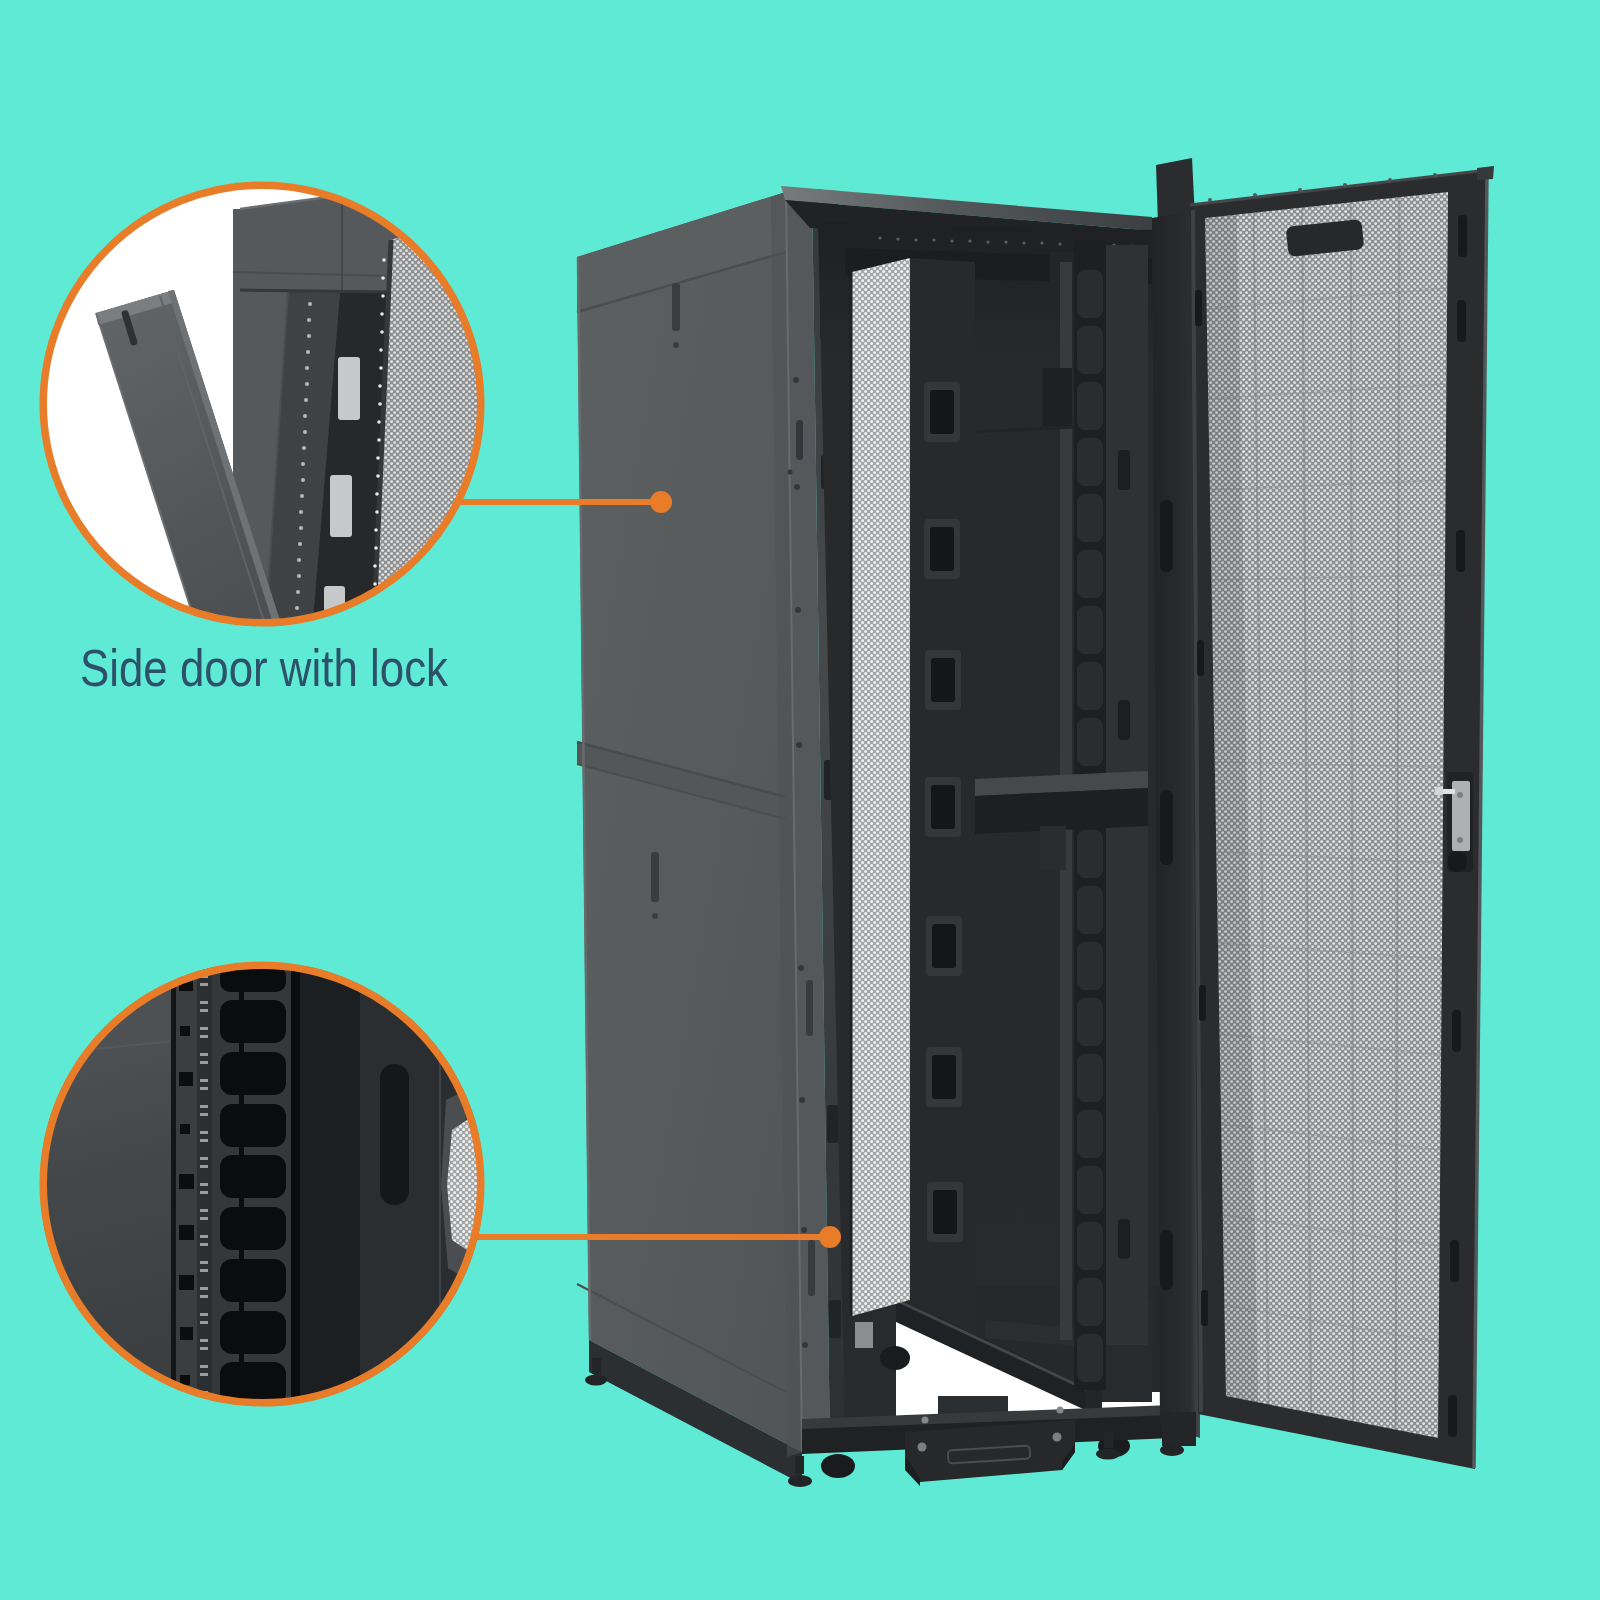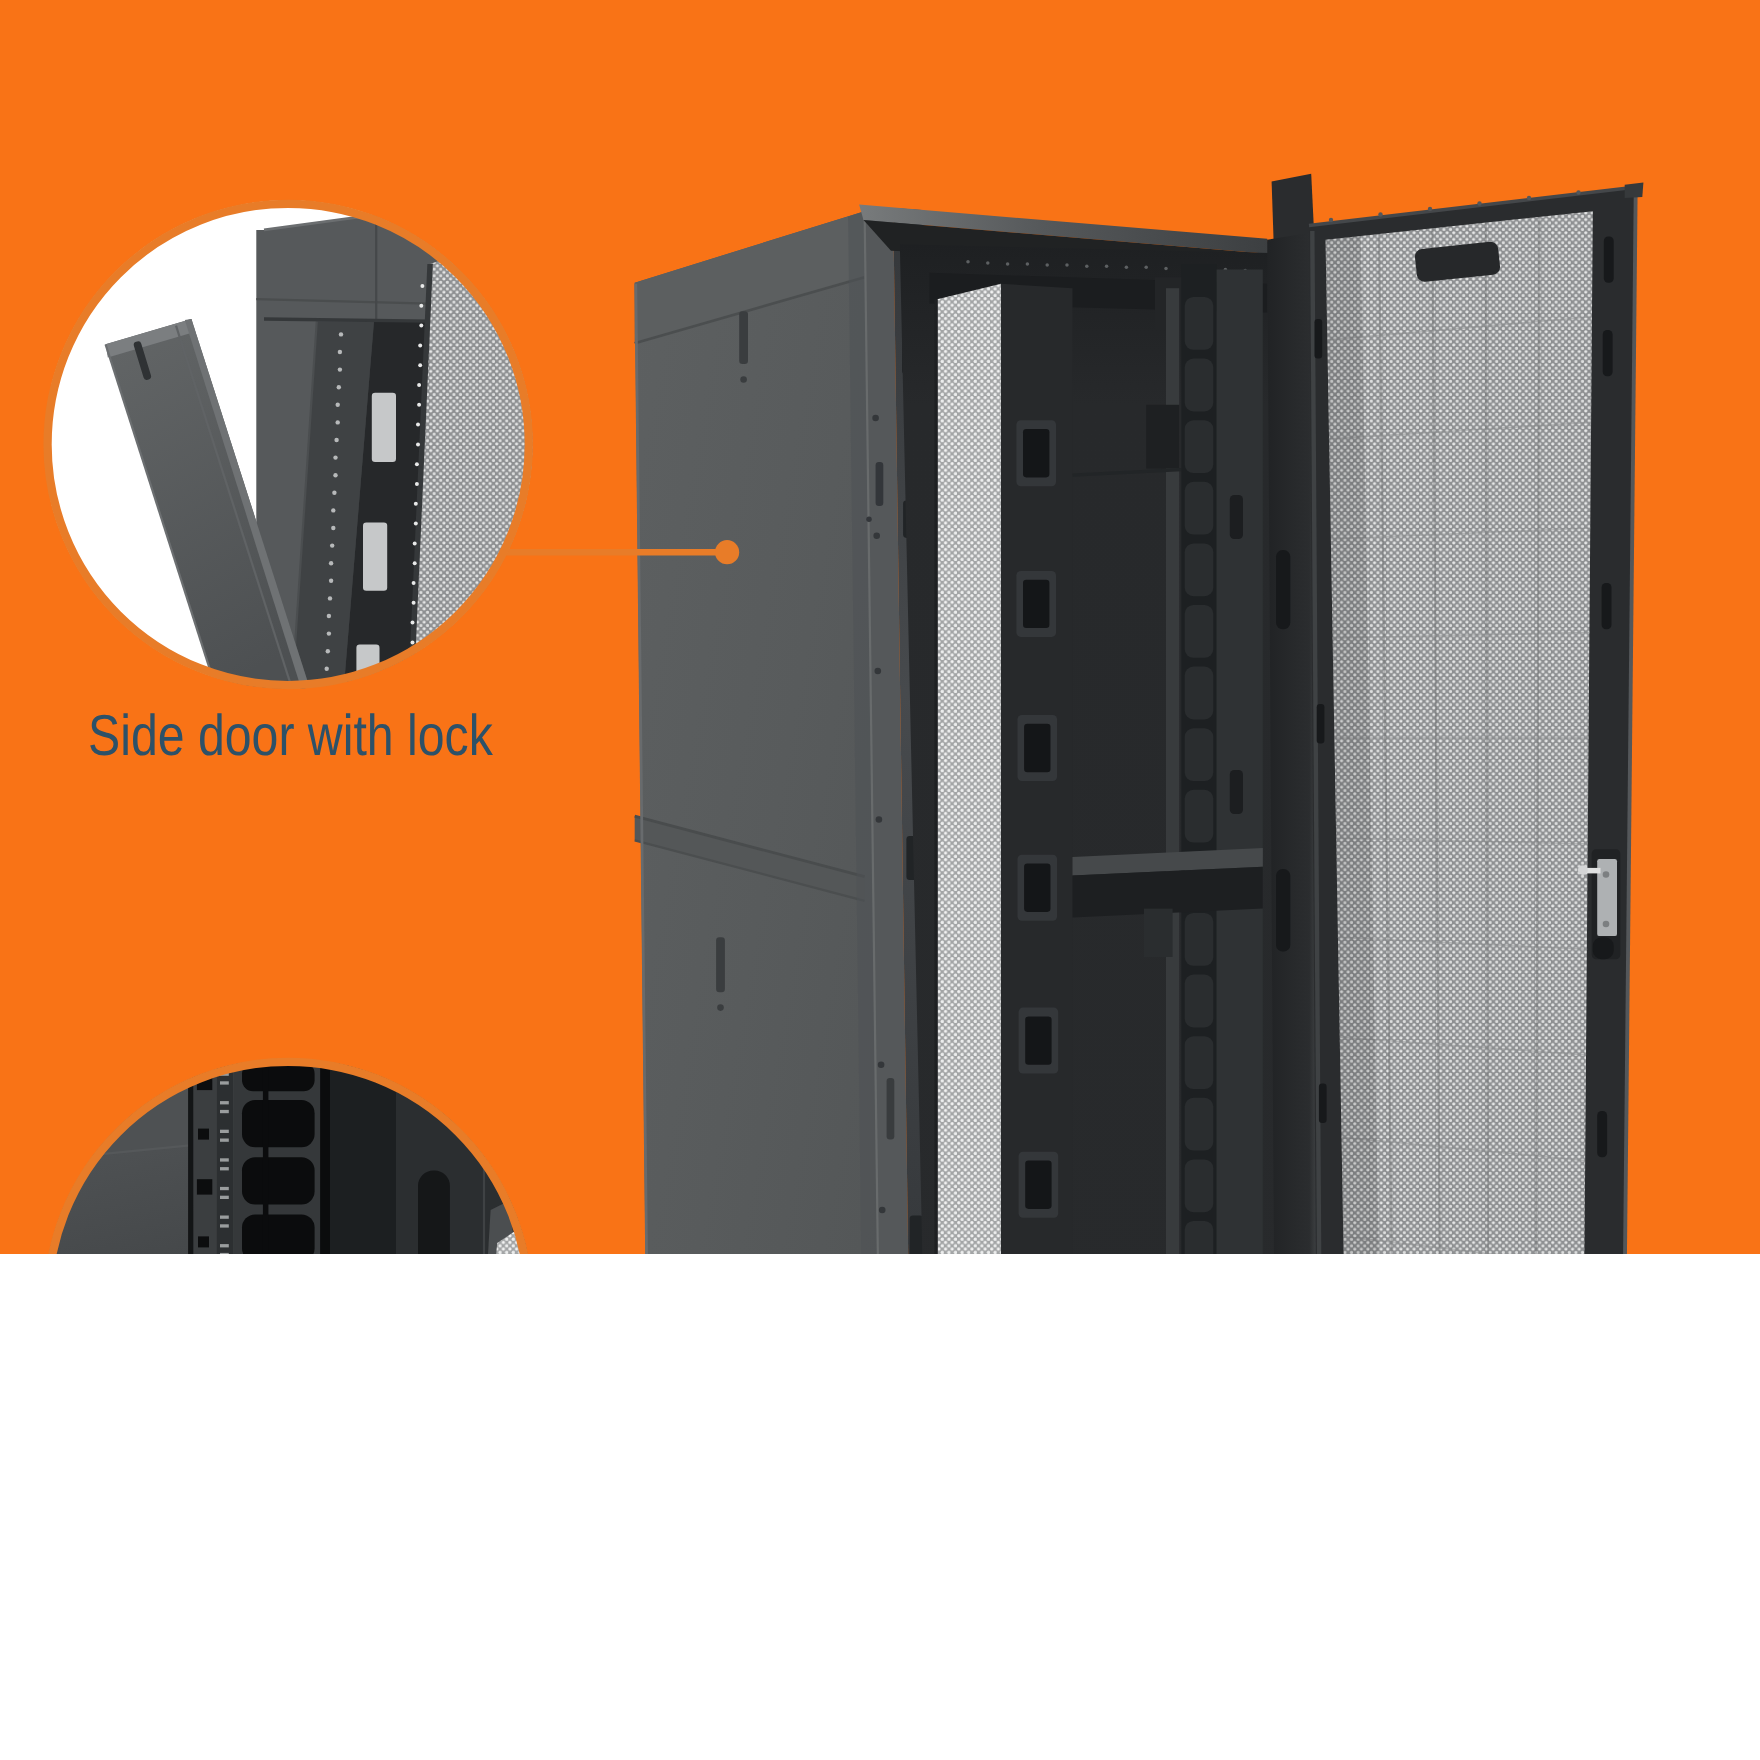--- a/index.html
+++ b/index.html
@@ -1,16 +1,16 @@
 <!DOCTYPE html>
 <html><head>
 <meta charset="utf-8">
 <style>
   html,body{margin:0;padding:0;background:#ffffff;}
-  #stage{position:relative;width:1600px;height:1140px;background:#f97316;overflow:hidden;
+  #stage{position:relative;width:1600px;height:1600px;background:#5eead4;overflow:hidden;
          font-family:"Liberation Sans", sans-serif;}
   svg{position:absolute;left:0;top:0;}
 </style>
 </head>
 <body>
 <div id="stage">
 <svg width="1600" height="1600" viewBox="0 0 1600 1600">
 <defs>
   <linearGradient id="gSide" x1="0" y1="0" x2="1" y2="1">
     <stop offset="0" stop-color="#5d6061"></stop>

